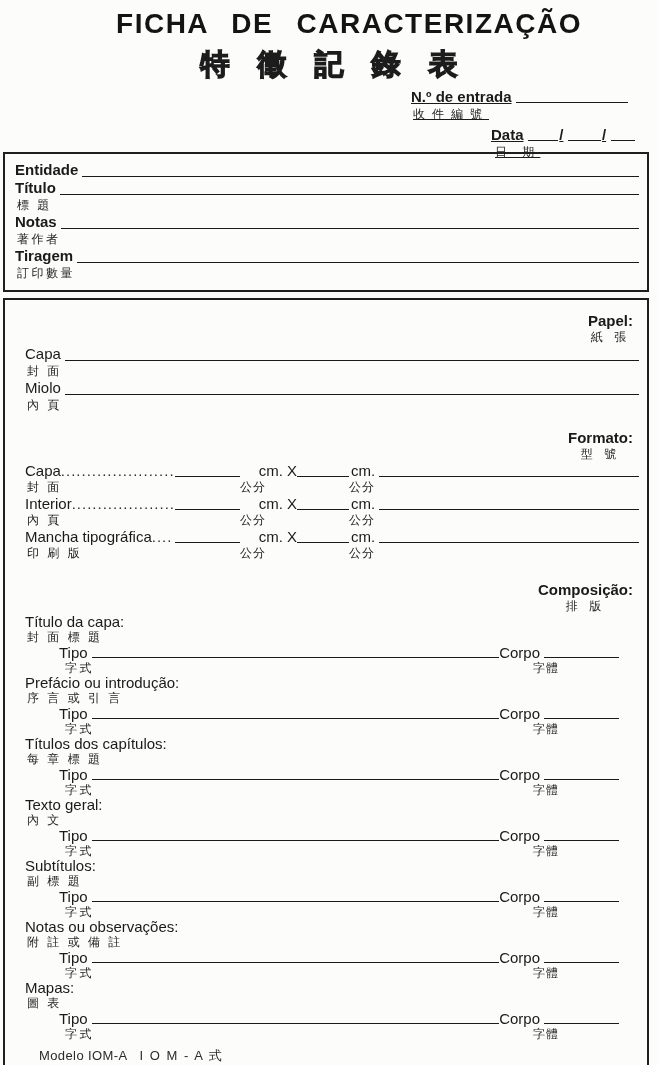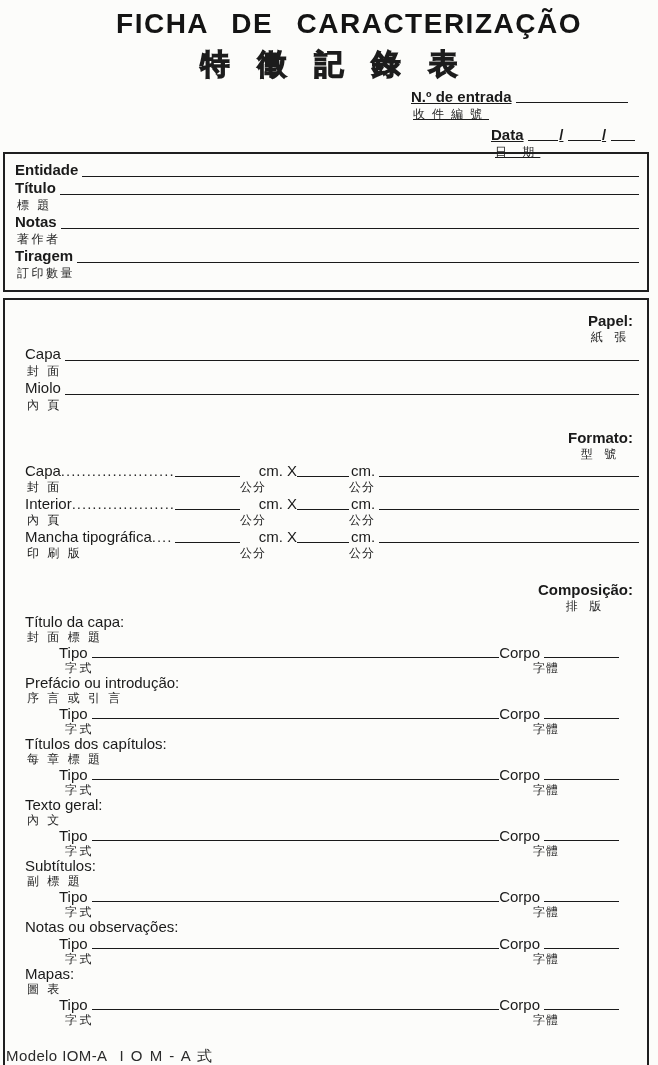--- a/index.html
+++ b/index.html
@@ -109,24 +109,25 @@
   .tipo-row { display: flex; align-items: center; font-size: 15px; line-height: 17px; padding-left: 34px; white-space: nowrap; }
   .corpo-line { width: 75px; margin-right: 20px; }
   .tipo-zh-row { display: flex; font-size: 12px; line-height: 14px; padding-left: 40px; }
   .tipo-zh-row .spacer { flex: 1; }
   .corpo-zh { margin-right: 80px; letter-spacing: 1px; text-align: right; }
 
   .footer {
     position: absolute;
     left: 6px;
     top: 1047px;
-    font-size: 15px;
+    font-size: 13px;
     letter-spacing: 0.4px;
     color: #2b2b2b;
     white-space: nowrap;
+    padding-left: 33px;
   }
   .footer .zh-part { margin-left: 12px; letter-spacing: 1.5px; }
 </style>
 </head>
 <body>
 
 <div class="page">
 
   <div class="main-title">FICHA DE CARACTERIZAÇÃO</div>
   <div class="main-title-zh">特徵記錄表</div>
@@ -334,20 +335,21 @@
       </div>
       <div class="zh tipo-zh-row">
         <span>字式</span>
         <span class="spacer"></span>
         <span class="corpo-zh">字體</span>
       </div>
     </div>
 
     <div class="comp-sec">
       <div class="comp-label">Notas ou observações:</div>
+      <div class="zh comp-zh">附 註 或 備 註</div>
       <div class="tipo-row">
         <span>Tipo</span>
         <span class="fill grow"></span>
         <span>Corpo</span>
         <span class="fill corpo-line"></span>
       </div>
       <div class="zh tipo-zh-row">
         <span>字式</span>
         <span class="spacer"></span>
         <span class="corpo-zh">字體</span>

